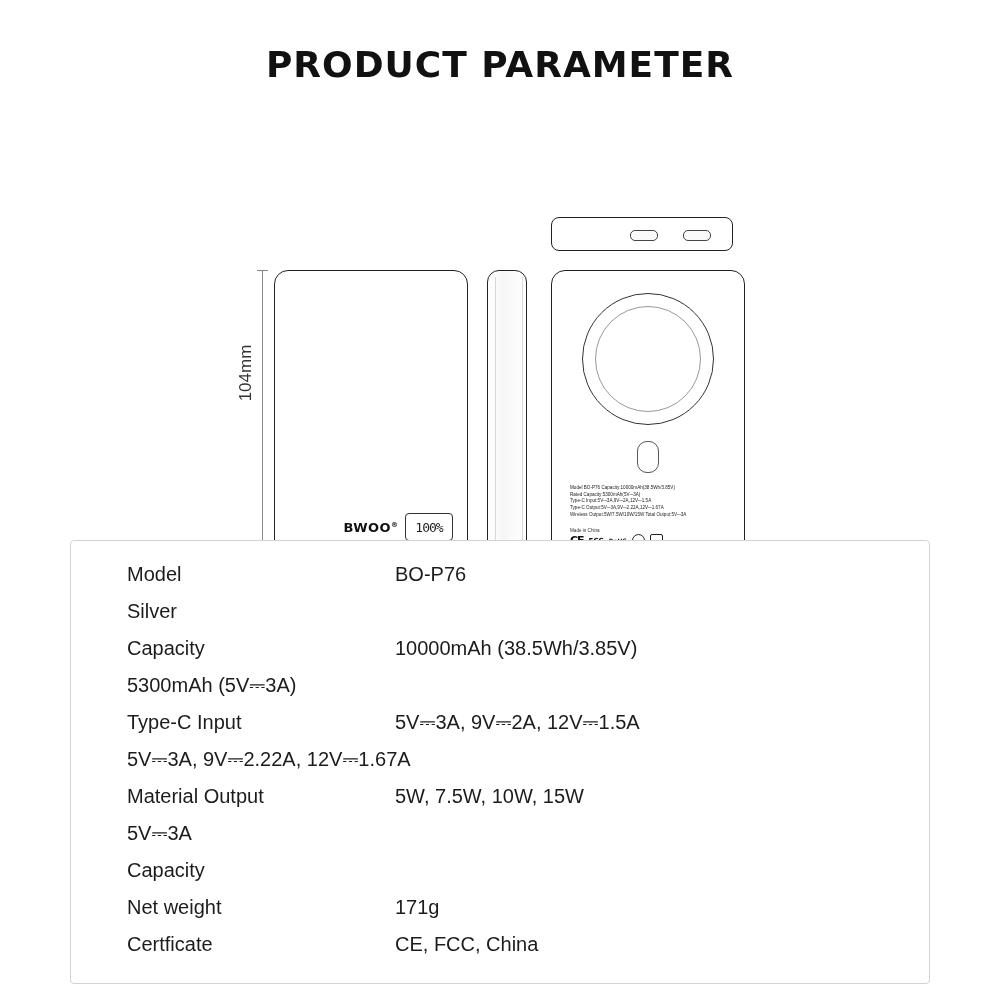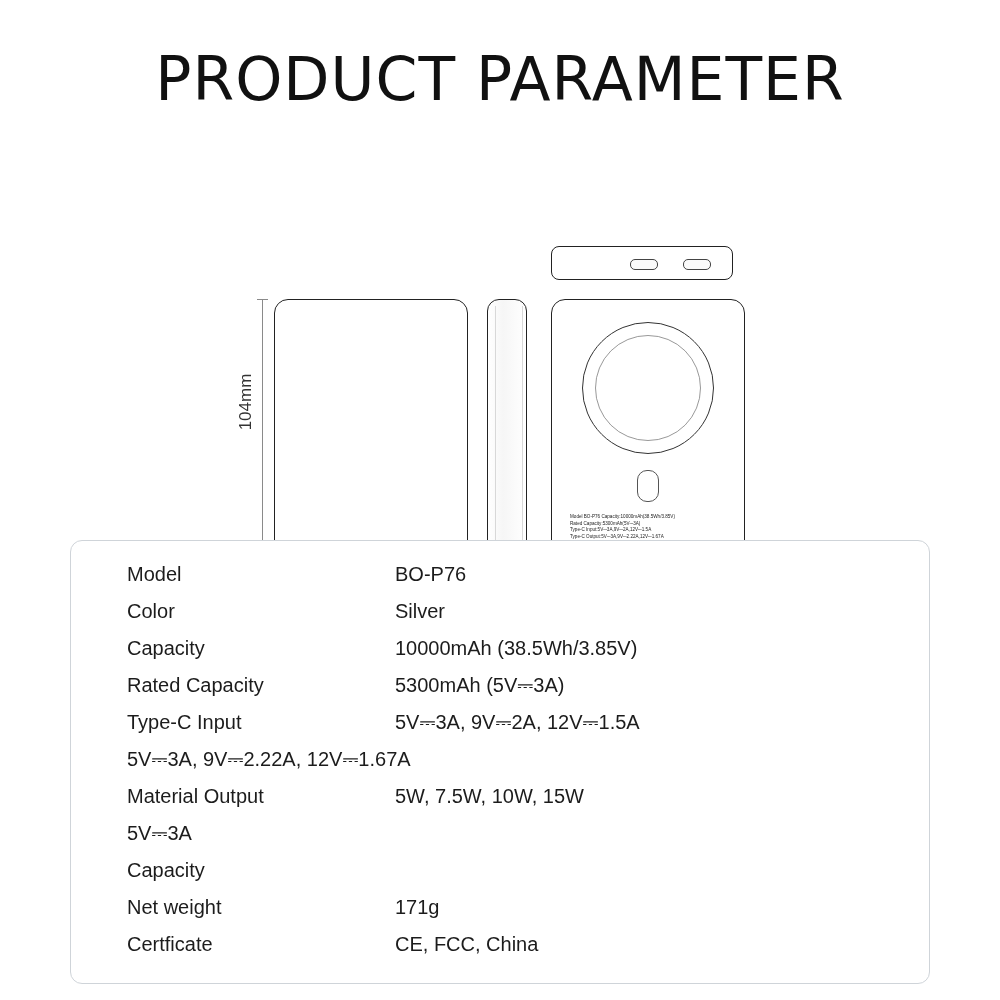--- a/index.html
+++ b/index.html
@@ -12,22 +12,22 @@
     height: 1000px;
     font-family: "Liberation Sans", sans-serif;
     color: #1a1a1a;
     position: relative;
     overflow: hidden;
   }
 
   
   .title {
     text-align: center;
-    font-size: 60px;
-    font-weight: normal;
+    font-size: 36px;
+    font-weight: bold;
     letter-spacing: 1px;
     color: #111;
     margin-top: 44px;
     margin-bottom: 0;
     font-family: "DejaVu Sans", sans-serif;
   }
 
   
   .diagram {
     position: relative;
@@ -276,21 +276,21 @@
   .port.p2 { left: 131px; }
 
   
   .spec-card {
     position: absolute;
     left: 70px;
     top: 540px;
     width: 860px;
     height: 444px;
     border: 1px solid #cfd4d9;
-    border-radius: 12px;
+    border-radius: 4px;
     background: #fff;
     box-sizing: border-box;
     padding: 22px 0 0 0;
     overflow: hidden;
   }
   .spec-row {
     display: flex;
     align-items: baseline;
     height: 37px;
     padding-left: 56px;
@@ -357,29 +357,27 @@
   <div class="dim-h" style="left:551px; width:194px;"></div>
   <div class="dim-h-label" style="left:551px; width:194px;">67mm</div>
 </div>
 
 <div class="spec-card">
   <div class="spec-row">
     <div class="spec-label">Model</div>
     <div class="spec-value">BO-P76</div>
   </div>
   <div class="spec-row">
-    <div class="spec-label">Color</div>
     <div class="spec-value">Silver</div>
   </div>
   <div class="spec-row">
     <div class="spec-label">Capacity</div>
     <div class="spec-value">10000mAh (38.5Wh/3.85V)</div>
   </div>
   <div class="spec-row">
-    <div class="spec-label">Rated Capacity</div>
     <div class="spec-value">5300mAh (5V⎓3A)</div>
   </div>
   <div class="spec-row">
     <div class="spec-label">Type-C Input</div>
     <div class="spec-value">5V⎓3A, 9V⎓2A, 12V⎓1.5A</div>
   </div>
   <div class="spec-row">
     <div class="spec-value">5V⎓3A, 9V⎓2.22A, 12V⎓1.67A</div>
   </div>
   <div class="spec-row">

